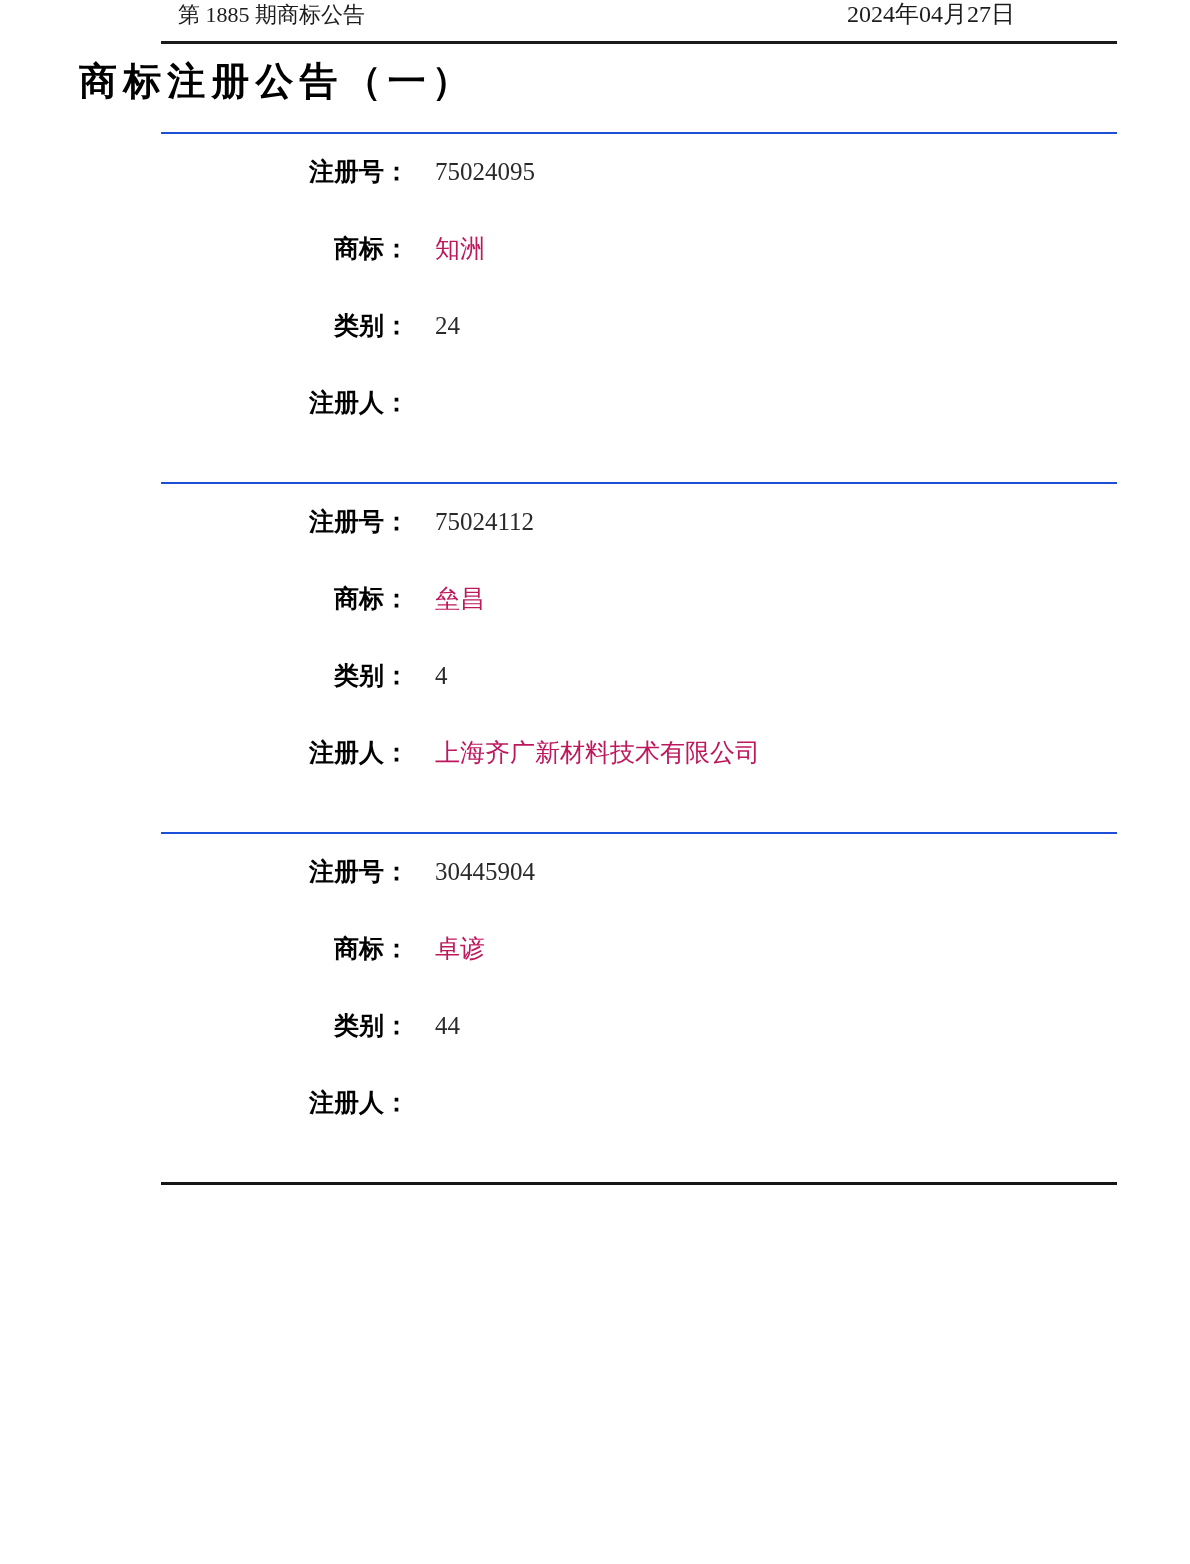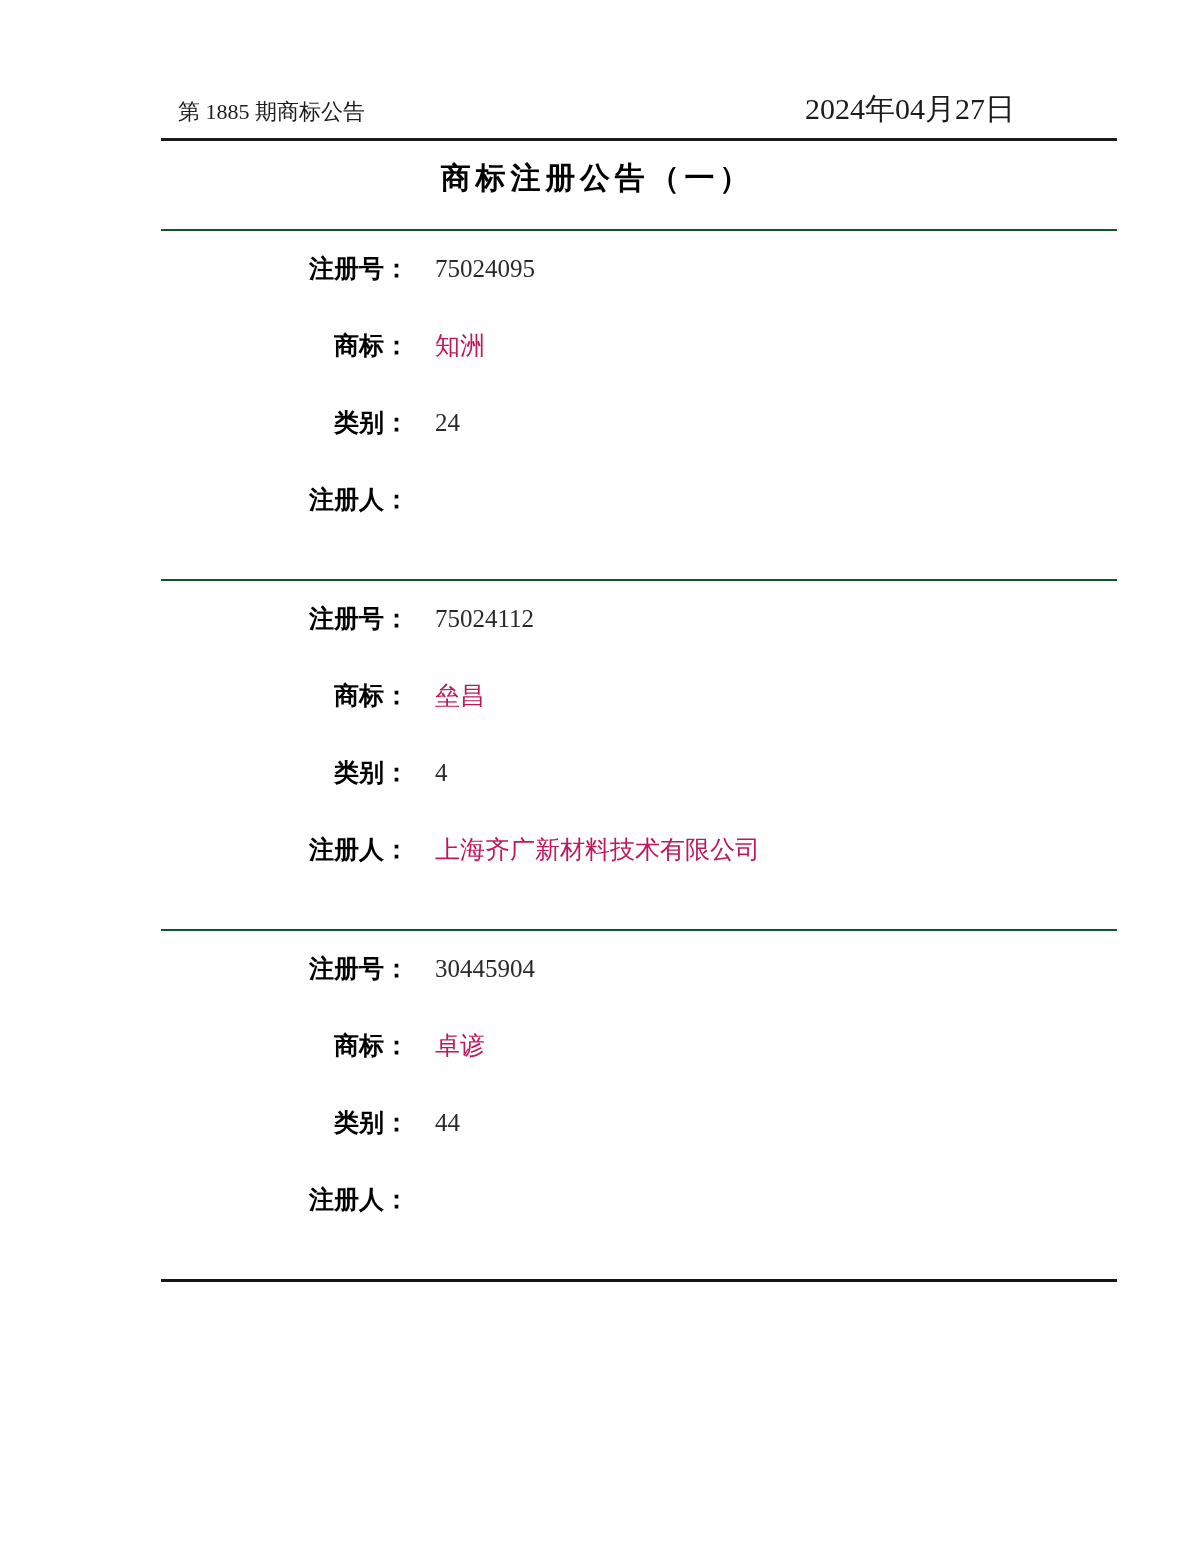--- a/index.html
+++ b/index.html
@@ -5,45 +5,43 @@
   html, body { margin: 0; padding: 0; background: #ffffff; }
   .page {
     position: relative;
     width: 1044px;
     height: 1564px;
     margin: 0 auto;
     background: #ffffff;
     color: #000;
     font-family: "Liberation Serif", "DejaVu Serif", serif;
     box-sizing: border-box;
-    padding-top: 95px;
     overflow: hidden;
   }
   
   .hdr {
     display: flex;
     justify-content: space-between;
     align-items: baseline;
     margin: 0 102px 0 105px;
     font-size: 22px;
     line-height: 28px;
     color: #1c1c1c;
   }
-  .hdr .date { font-size: 30px; }
+  .hdr .date { font-size: 24px; }
   .hdr-rule {
     margin: 12px 0 0 88px;
     width: 1000px;
     height: 3px;
     background: #1a1a1a;
   }
   
   .doc-title {
     margin-top: 10px;
-    text-align: center;
-    font-size: 30px;
+    font-size: 38px;
     font-weight: bold;
     letter-spacing: 0.16em;
     text-indent: 0.16em;
     line-height: 54px;
     color: #000;
   }
   
   .intro {
     margin: 40px 102px 0 105px;
     width: 983px;
@@ -56,21 +54,21 @@
   .intro .ln.just { text-align-last: justify; }
   .intro .ln.first { text-indent: 2em; }
   
   .records {
     margin: 24px 102px 0 88px;
     width: 1000px;
   }
   .record {
     box-sizing: border-box;
     height: 350px;
-    border-top: 2px solid #14532d;
+    border-top: 2px solid #1d4ed8;
     padding-top: 22px;
   }
   .frow {
     display: flex;
     align-items: flex-start;
     height: 77px;
     font-size: 25px;
     line-height: 32px;
   }
   .flabel {

